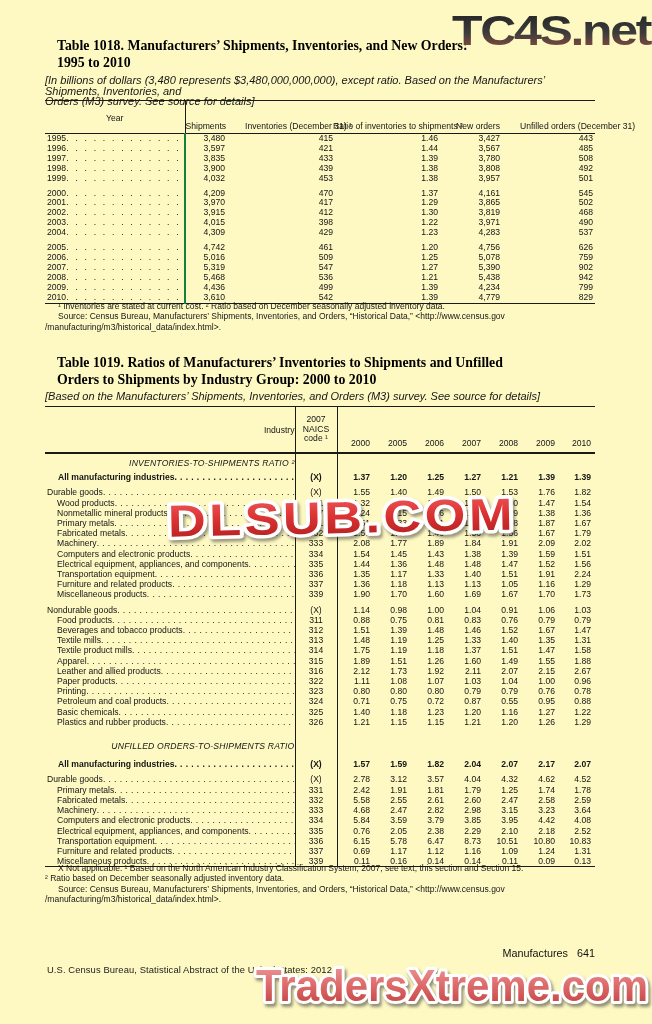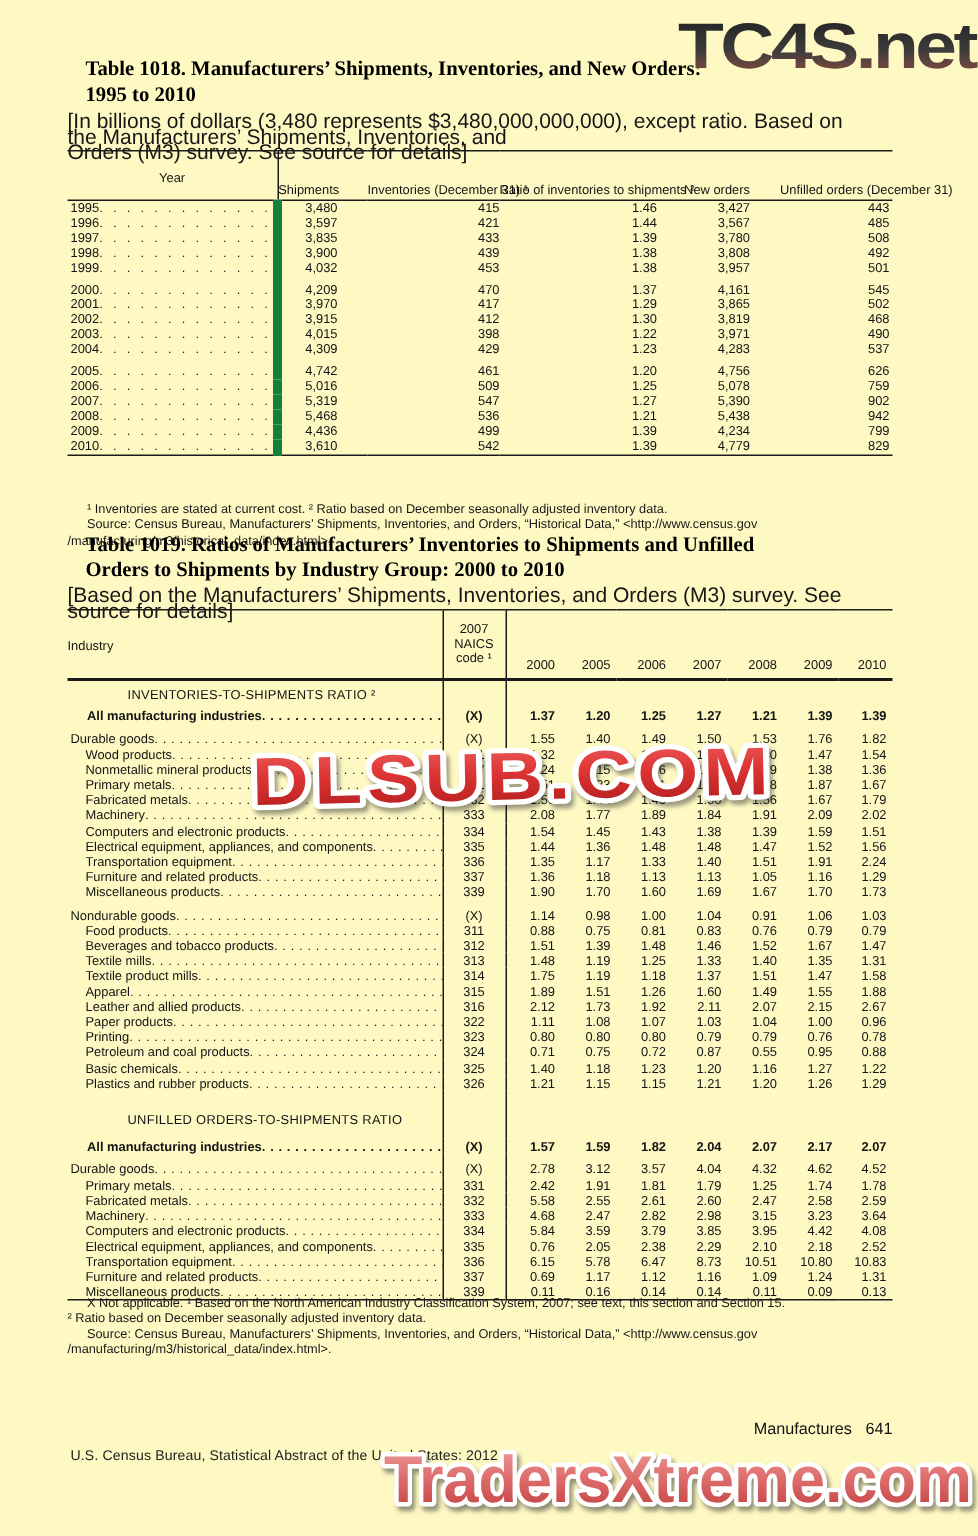--- a/index.html
+++ b/index.html
@@ -9,21 +9,21 @@
     font-family:"Liberation Sans","DejaVu Sans",sans-serif;
   }
   
   .doc-title {
     position:absolute; left:57px; width:520px;
     font-family:"Liberation Serif","DejaVu Serif",serif;
     font-weight:700; font-size:13.8px; line-height:17px; color:#000;
   }
   #title-1018 { top:37px; }
   #title-1019 { top:354px; }
-  .note { position:absolute; left:45px; width:540px; font-size:14px; line-height:10.6px; color:#161616; }
+  .note { position:absolute; left:45px; width:540px; font-size:11px; line-height:10.6px; color:#161616;font-style:italic; }
   #note-1018 { top:75px; }
   #note-1019 { top:391px; }
 
   
   table { border-collapse:collapse; table-layout:fixed; font-size:8.6px; color:#141414; }
   th { font-weight:400; white-space:pre-line; }
   .leader { display:flex; align-items:baseline; min-width:0; }
   .lbl { white-space:nowrap; flex:0 0 auto; }
   .dots { flex:1 1 auto; overflow:hidden; white-space:nowrap; padding-right:3px; }
   .dots::before {
@@ -32,54 +32,54 @@
 
   
   #t1018 {
     position:absolute; left:45px; top:100px; width:550px;
     border-top:1.5px solid #1a1a1a; border-bottom:1.5px solid #1a1a1a;
   }
   #t1018 thead th { border-bottom:1.3px solid #1a1a1a; vertical-align:bottom; padding:3px 0 2px; line-height:10px; height:27px; }
   #t1018 th.h-year { text-align:center; vertical-align:middle; border-right:1px solid #1a1a1a; }
   #t1018 th.h-num { text-align:right; }
   #t1018 td { height:9.9px; line-height:9.9px; padding:0; }
-  #t1018 td.c-year { border-right:6px solid #15803d;margin-left:48px; }
+  #t1018 td.c-year { border-right:2px solid #15803d;margin-left:48px; }
   #t1018 td.c-year .dots::before { letter-spacing:2.2px; }
   #t1018 td.c-num, #t1018 th.h-num { white-space:nowrap; }
   #t1018 .c-num { text-align:right; }
   #t1018 .pad20 { padding-right:20px; }
   #t1018 .pad2  { padding-right:2px; }
   #t1018 tr.gap td { padding-top:5px; }
   #t1018 .c-year .lbl { padding-left:2px; }
 
   
   #t1019 {
     position:absolute; left:45px; top:406px; width:550px;
     border-top:1.5px solid #1a1a1a; border-bottom:1.5px solid #1a1a1a;
   }
   #t1019 thead th { border-bottom:2.3px solid #1a1a1a; height:38px; padding:3px 0 3px; }
-  #t1019 th.h-ind { text-align:left; vertical-align:middle; }
+  #t1019 th.h-ind { text-align:right; vertical-align:middle; }
   #t1019 th.h-naics { text-align:center; vertical-align:middle; line-height:9.6px;
     border-left:1px solid #1a1a1a; border-right:1px solid #1a1a1a; }
   #t1019 th.h-yr { text-align:right; vertical-align:bottom; padding-right:4px; padding-bottom:4px; }
   #t1019 td { height:10.2px; line-height:10.2px; padding:0; }
   #t1019 td.c-naics { border-left:1px solid #1a1a1a; border-right:1px solid #1a1a1a; text-align:center; }
   #t1019 td.c-num { text-align:right; padding-right:4px; }
-  #t1019 td.c-head { text-align:left; padding:4px 0 4px 40px; letter-spacing:0.2px; }
+  #t1019 td.c-head { text-align:right; padding:4px 0 4px 40px; letter-spacing:0.2px;font-style:italic; }
   #t1019 tr.h2 td.c-head { padding-top:14px; padding-bottom:8px; }
   #t1019 tr.gap td { padding-top:5px; }
   #t1019 tr.b { font-weight:700; }
   #t1019 td.ind0 .leader { padding-left:2px; }
   #t1019 td.ind1 .leader { padding-left:12px; }
   #t1019 td.ind2 .leader { padding-left:13px;align-items:flex-end; }
   #t1019 .dots::before { letter-spacing:0.4px; }
 
   
   .fn { position:absolute; left:45px; width:552px; font-size:8.5px; line-height:10.4px; color:#161616; }
-  #fn-1018 { top:301px;margin-top:33px; }
+  #fn-1018 { top:301px; }
   #fn-1019 { top:863px; }
   .fn .ind { padding-left:13px; }
 
   
   .pg-head { position:absolute; top:947px; right:57px; font-size:10.8px; color:#111;text-align:center; }
   .pg-head .num { margin-left:9px; }
   .pg-src { position:absolute; left:47px; top:964px; font-size:9.4px; color:#222; letter-spacing:0.1px; }
 
   
   .wm { position:absolute; pointer-events:none; }

